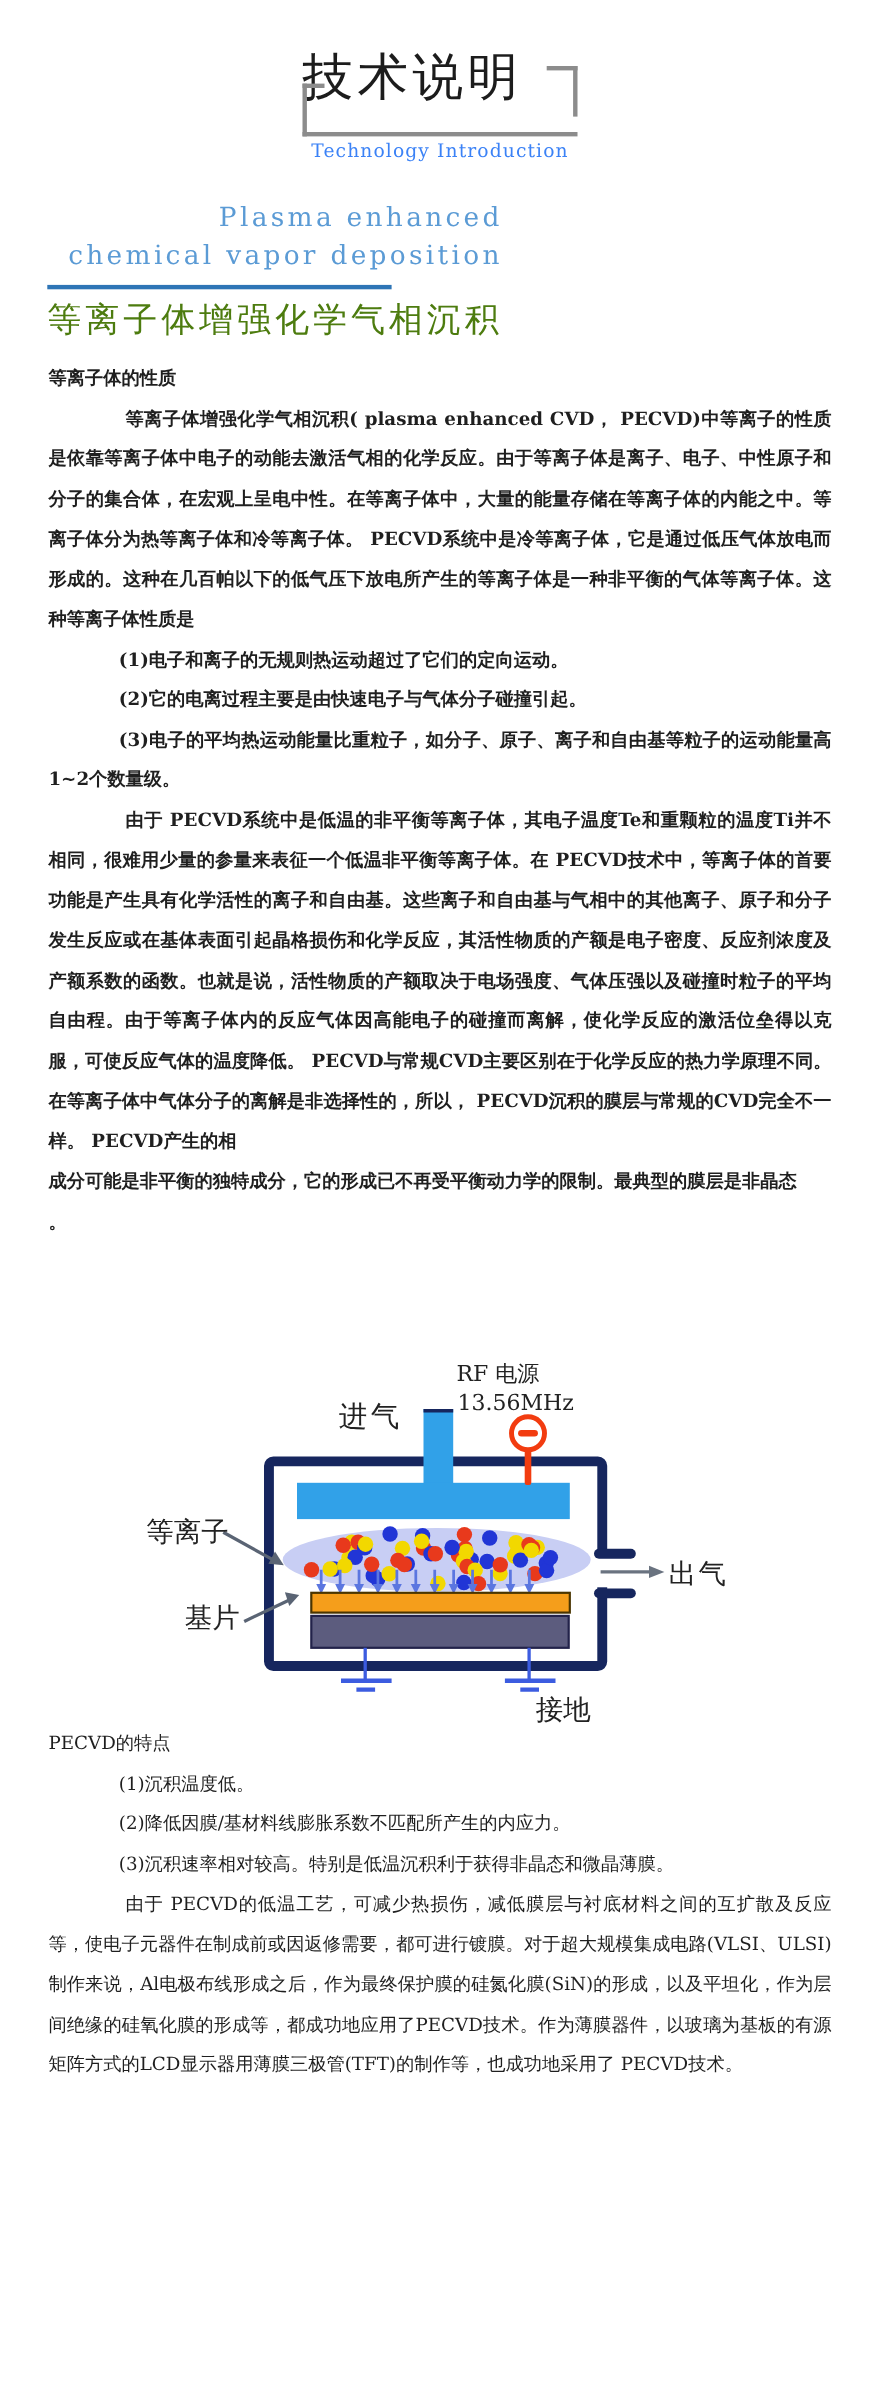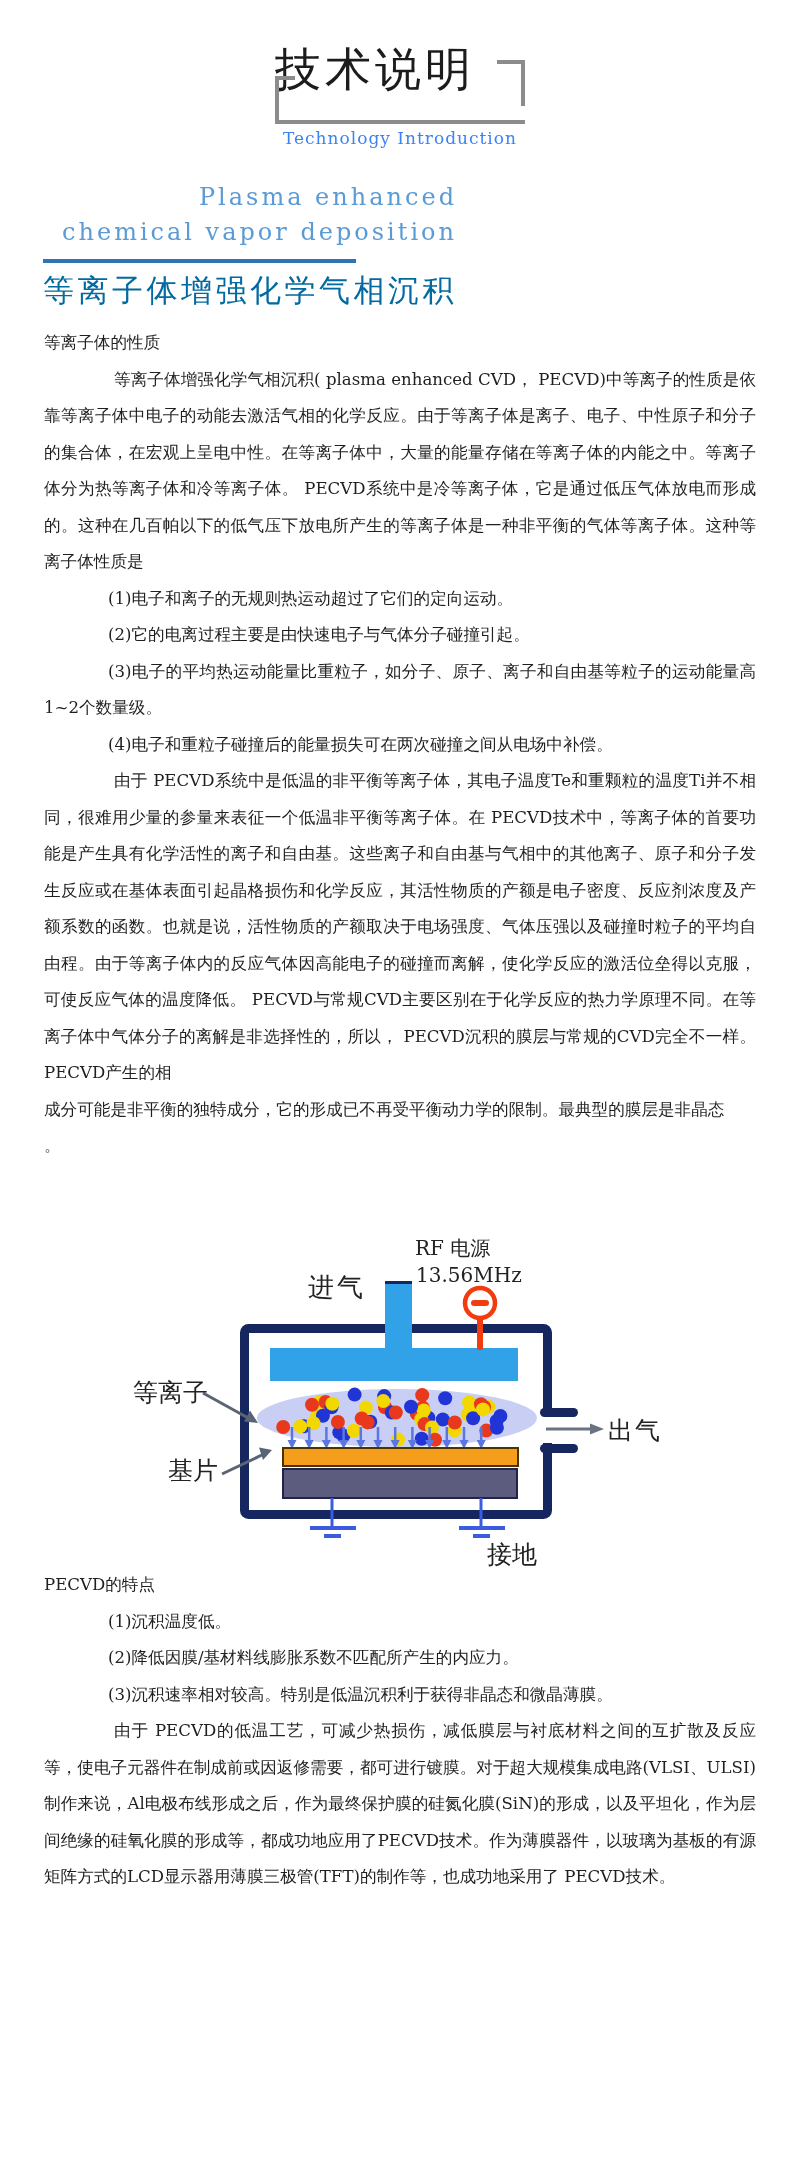--- a/index.html
+++ b/index.html
@@ -30,24 +30,24 @@
     position:absolute; left:0; right:0; bottom:-2px; height:4px; background:#8c8c8c;
   }
   .subtitle {
     position:absolute; top:128px; left:0; width:800px; text-align:center;
     font-size:17px; letter-spacing:1px; color:#3b82f6;
   }
   
   .intro { position:absolute; top:180px; left:43px; }
   .intro .en { font-size:24px; line-height:35px; letter-spacing:3px; color:#5b9bd5; white-space:nowrap;text-align:right; }
   .intro .rule { width:313px; height:4px; margin-top:9px; background:#2e75b6; }
-  .intro .zh { font-size:31px; letter-spacing:3.5px; color:#0369a1; margin-top:7px; white-space:nowrap; }
+  .intro .zh { font-size:31px; letter-spacing:3.5px; color:#4d7c0f; margin-top:7px; white-space:nowrap; }
   
   .content { position:absolute; left:44px; width:712px; font-size:16.6px; line-height:36.5px; color:#1f1f1f; }
-  #content-1 { top:325px; }
+  #content-1 { top:325px;font-weight:bold; }
   #content-2 { top:1567px; }
   .content p { text-align:justify; }
   .content p.sec-heading { text-align:left; }
   .content p.indent { text-indent:70px; }
   .content p.item { text-indent:64px; }
   
   .diagram { position:absolute; top:1227px; left:0; width:800px; height:370px; }
   .diagram svg { display:block; }
   .dg-label { font-family:"DejaVu Serif","Liberation Serif",serif; fill:#222; }
 </style>
@@ -68,21 +68,20 @@
   <div class="rule"></div>
   <div class="zh">等离子体增强化学气相沉积</div>
 </div>
 
 <div class="content" id="content-1">
     <p class="sec-heading">等离子体的性质</p>
     <p class="indent">等离子体增强化学气相沉积( plasma enhanced CVD， PECVD)中等离子的性质是依靠等离子体中电子的动能去激活气相的化学反应。由于等离子体是离子、电子、中性原子和分子的集合体，在宏观上呈电中性。在等离子体中，大量的能量存储在等离子体的内能之中。等离子体分为热等离子体和冷等离子体。 PECVD系统中是冷等离子体，它是通过低压气体放电而形成的。这种在几百帕以下的低气压下放电所产生的等离子体是一种非平衡的气体等离子体。这种等离子体性质是</p>
     <p class="item">(1)电子和离子的无规则热运动超过了它们的定向运动。</p>
     <p class="item">(2)它的电离过程主要是由快速电子与气体分子碰撞引起。</p>
     <p class="item">(3)电子的平均热运动能量比重粒子，如分子、原子、离子和自由基等粒子的运动能量高1~2个数量级。</p>
-    <p class="item">(4)电子和重粒子碰撞后的能量损失可在两次碰撞之间从电场中补偿。</p>
     <p class="indent">由于 PECVD系统中是低温的非平衡等离子体，其电子温度Te和重颗粒的温度Ti并不相同，很难用少量的参量来表征一个低温非平衡等离子体。在 PECVD技术中，等离子体的首要功能是产生具有化学活性的离子和自由基。这些离子和自由基与气相中的其他离子、原子和分子发生反应或在基体表面引起晶格损伤和化学反应，其活性物质的产额是电子密度、反应剂浓度及产额系数的函数。也就是说，活性物质的产额取决于电场强度、气体压强以及碰撞时粒子的平均自由程。由于等离子体内的反应气体因高能电子的碰撞而离解，使化学反应的激活位垒得以克服，可使反应气体的温度降低。 PECVD与常规CVD主要区别在于化学反应的热力学原理不同。在等离子体中气体分子的离解是非选择性的，所以， PECVD沉积的膜层与常规的CVD完全不一样。 PECVD产生的相</p>
     <p class="">成分可能是非平衡的独特成分，它的形成已不再受平衡动力学的限制。最典型的膜层是非晶态</p>
     <p class="">。</p>
   </div>
 <div class="content" id="content-2">
     <p class="sec-heading">PECVD的特点</p>
     <p class="item">(1)沉积温度低。</p>
     <p class="item">(2)降低因膜/基材料线膨胀系数不匹配所产生的内应力。</p>
     <p class="item">(3)沉积速率相对较高。特别是低温沉积利于获得非晶态和微晶薄膜。</p>
     <p class="indent">由于 PECVD的低温工艺，可减少热损伤，减低膜层与衬底材料之间的互扩散及反应等，使电子元器件在制成前或因返修需要，都可进行镀膜。对于超大规模集成电路(VLSI、ULSI)制作来说，Al电极布线形成之后，作为最终保护膜的硅氮化膜(SiN)的形成，以及平坦化，作为层间绝缘的硅氧化膜的形成等，都成功地应用了PECVD技术。作为薄膜器件，以玻璃为基板的有源矩阵方式的LCD显示器用薄膜三极管(TFT)的制作等，也成功地采用了 PECVD技术。</p>

